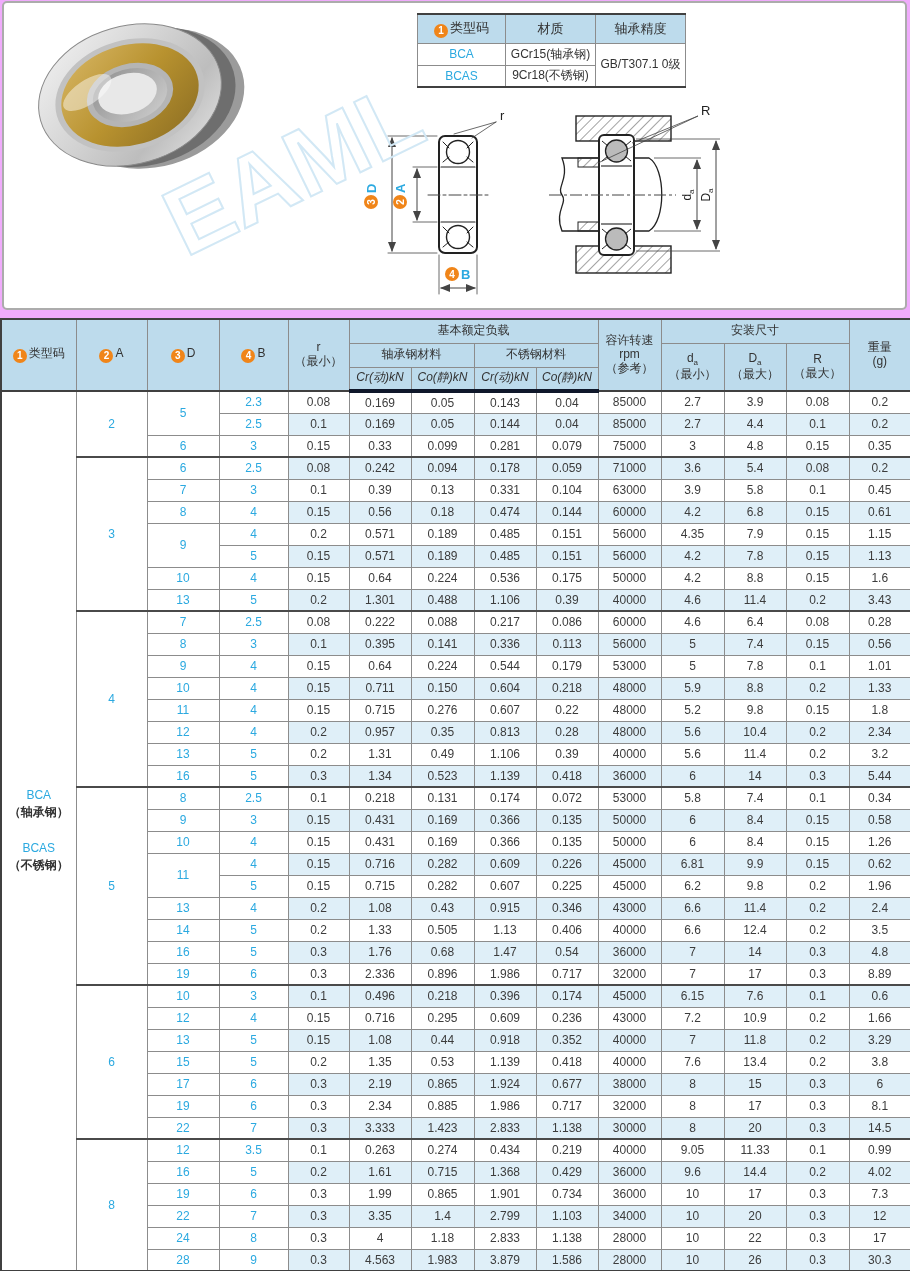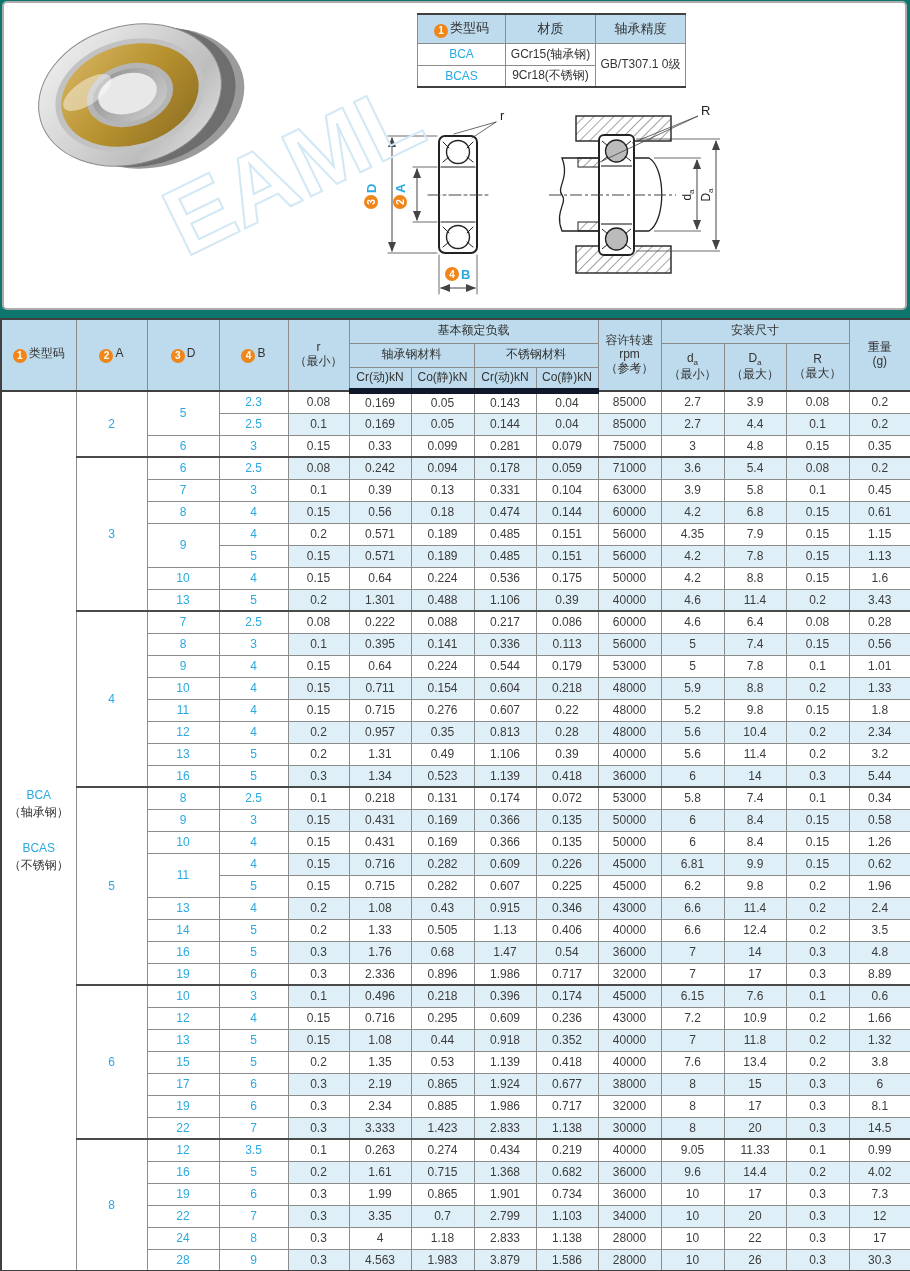--- a/index.html
+++ b/index.html
@@ -1,17 +1,17 @@
 <!DOCTYPE html>
 <html><head>
 <meta charset="utf-8">
 <style>
   * { margin:0; padding:0; box-sizing:border-box; }
   body { font-family:"Liberation Sans","DejaVu Sans",sans-serif; background:#fff; }
-  .page { position:relative; width:910px; height:1271px; background:#0f766e; overflow:hidden; }
+  .page { position:relative; width:910px; height:1271px; background:#f0abfc; overflow:hidden; }
 
   
   .top-box { position:absolute; left:2px; top:1px; width:905px; height:309px;
              border:2px solid #ACACAC; border-radius:5px; background:#fff; }
   .photo { position:absolute; left:8px; top:6px; }
   .spec-table { position:absolute; left:413px; top:10px; border-collapse:collapse; table-layout:fixed; }
   .spec-table th, .spec-table td { border:1px solid #8C8C8C; text-align:center; font-weight:normal; }
   .spec-table { border-top:2px solid #404040; border-bottom:2px solid #404040; }
   .spec-table th { background:#BDDBEC; color:#333; font-size:13px; height:29px; }
   .spec-table td { font-size:12px; color:#333; height:22px; background:#fff; }
@@ -21,33 +21,33 @@
   
   .wm { position:absolute; pointer-events:none; }
 
   
   .main-table { position:absolute; left:0; top:318px; width:910px;
                 border-collapse:collapse; table-layout:fixed;
                 border:2px solid #404040; }
   .main-table th, .main-table td { border:1px solid #8C8C8C; text-align:center;
                 font-weight:normal; padding:0; }
   .main-table thead th { background:#BDDBEC; color:#333; font-size:12px; height:24px; line-height:1.15; }
-  .main-table thead tr.h3 th { border-bottom:6px solid #0f172a; }
+  .main-table thead tr.h3 th { border-bottom:4px solid #0f172a;font-style:italic; }
   .main-table thead th.deep { border-bottom:2px solid #404040; }
   .main-table tbody tr { height:22px; }
   .main-table tbody td { font-size:12px; color:#3C3C3C; background:#fff; }
   .main-table tbody td.blue { color:#2BA9E0; }
   .main-table tbody td.s { background:#DFEFF8; }
   .main-table tbody tr.grp td { border-top:2px solid #4A4A4A; }
   .circ { display:inline-flex; width:14px; height:14px; border-radius:50%; background:#F08519;
           color:#fff; font-size:10px; line-height:14px; align-items:center; justify-content:center;
           margin-right:2px; vertical-align:-2px; font-weight:bold; }
   .typestack { display:flex; flex-direction:column; align-items:center; gap:2px; }
   .typestack .code { color:#2BA9E0; }
-  .typestack .mat  { color:#333; }
+  .typestack .mat  { color:#333;font-weight:bold; }
   .typestack .gap  { height:16px; }
   sub.sm { font-size:8px; }
 </style>
 </head>
 <body>
 
 <div class="page">
 
   <div class="top-box">
 
@@ -469,21 +469,21 @@
           <td class="v">5</td>
           <td class="v">7.8</td>
           <td class="v">0.1</td>
           <td class="v">1.01</td>
         </tr>
         <tr>
           <td rowspan="1" class="blue">10</td>
           <td class="blue">4</td>
           <td class="v s">0.15</td>
           <td class="v s">0.711</td>
-          <td class="v s">0.154</td>
+          <td class="v s">0.150</td>
           <td class="v s">0.604</td>
           <td class="v s">0.218</td>
           <td class="v s">48000</td>
           <td class="v s">5.9</td>
           <td class="v s">8.8</td>
           <td class="v s">0.2</td>
           <td class="v s">1.33</td>
         </tr>
         <tr>
           <td rowspan="1" class="blue">11</td>
@@ -701,21 +701,21 @@
           <td class="blue">5</td>
           <td class="v s">0.15</td>
           <td class="v s">1.08</td>
           <td class="v s">0.44</td>
           <td class="v s">0.918</td>
           <td class="v s">0.352</td>
           <td class="v s">40000</td>
           <td class="v s">7</td>
           <td class="v s">11.8</td>
           <td class="v s">0.2</td>
-          <td class="v s">1.32</td>
+          <td class="v s">3.29</td>
         </tr>
         <tr>
           <td rowspan="1" class="blue">15</td>
           <td class="blue">5</td>
           <td class="v">0.2</td>
           <td class="v">1.35</td>
           <td class="v">0.53</td>
           <td class="v">1.139</td>
           <td class="v">0.418</td>
           <td class="v">40000</td>
@@ -781,21 +781,21 @@
           <td class="v">0.1</td>
           <td class="v">0.99</td>
         </tr>
         <tr>
           <td rowspan="1" class="blue">16</td>
           <td class="blue">5</td>
           <td class="v s">0.2</td>
           <td class="v s">1.61</td>
           <td class="v s">0.715</td>
           <td class="v s">1.368</td>
-          <td class="v s">0.682</td>
+          <td class="v s">0.429</td>
           <td class="v s">36000</td>
           <td class="v s">9.6</td>
           <td class="v s">14.4</td>
           <td class="v s">0.2</td>
           <td class="v s">4.02</td>
         </tr>
         <tr>
           <td rowspan="1" class="blue">19</td>
           <td class="blue">6</td>
           <td class="v">0.3</td>
@@ -807,21 +807,21 @@
           <td class="v">10</td>
           <td class="v">17</td>
           <td class="v">0.3</td>
           <td class="v">7.3</td>
         </tr>
         <tr>
           <td rowspan="1" class="blue">22</td>
           <td class="blue">7</td>
           <td class="v s">0.3</td>
           <td class="v s">3.35</td>
-          <td class="v s">0.7</td>
+          <td class="v s">1.4</td>
           <td class="v s">2.799</td>
           <td class="v s">1.103</td>
           <td class="v s">34000</td>
           <td class="v s">10</td>
           <td class="v s">20</td>
           <td class="v s">0.3</td>
           <td class="v s">12</td>
         </tr>
         <tr>
           <td rowspan="1" class="blue">24</td>

